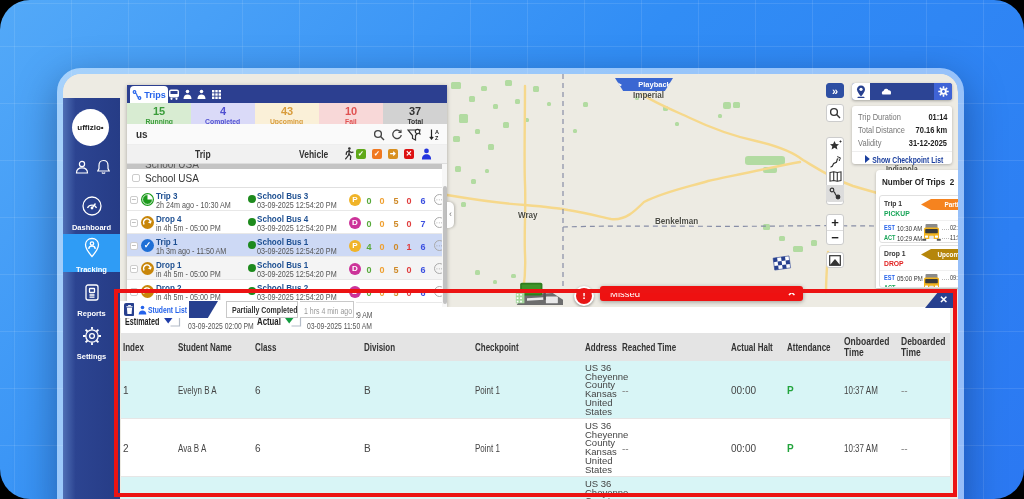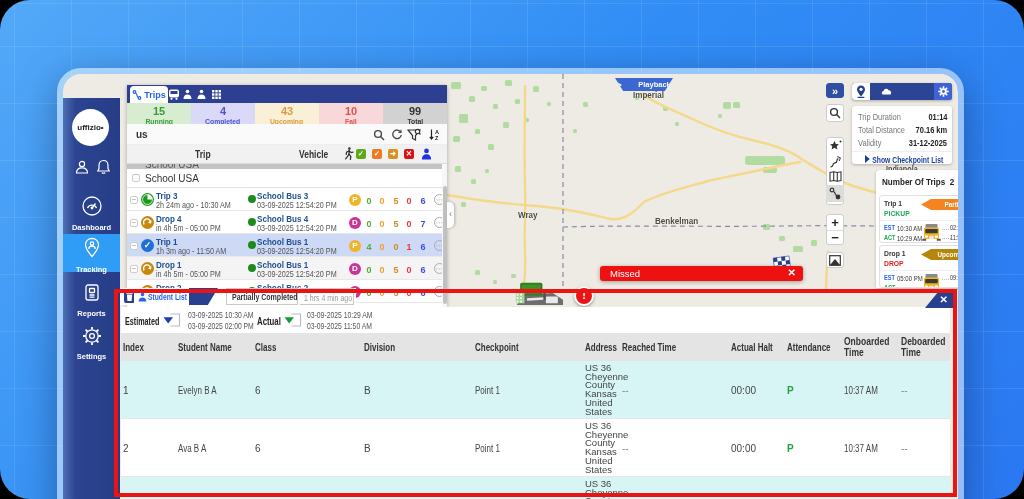--- a/index.html
+++ b/index.html
@@ -178,21 +178,21 @@
           <rect x="6" y="23" width="2" height="2"></rect>
         </g>
       <rect x="36" y="18" width="14" height="8" rx="1" fill="#e9e9e9"></rect>
       <rect x="33" y="12" width="3" height="10" fill="#555"></rect>
     </svg>
   </div>
 
   <div class="abs" style="left:511px;top:212px;width:20px;height:20px;border-radius:50%;background:#e81616;border:2.5px solid #fff;box-shadow:0 1px 3px rgba(0,0,0,0.4);z-index:22;color:#fff;font-size:11px;font-weight:bold;text-align:center;line-height:15px">!</div>
 
 
-  <div class="abs" style="left:537px;top:192px;width:203px;height:15px;background:#ee1111;border-radius:3px;box-shadow:0 1px 4px rgba(0,0,0,0.35);z-index:24;color:#fff">
+  <div class="abs" style="left:537px;top:212px;width:203px;height:15px;background:#ee1111;border-radius:3px;box-shadow:0 1px 4px rgba(0,0,0,0.35);z-index:24;color:#fff">
     <span style="position:absolute;left:10px;top:2px;font-size:9.5px">Missed</span>
     <span style="position:absolute;right:7px;top:1px;font-size:10px;font-weight:bold">✕</span>
   </div>
   <div class="sidebar" id="sidebar">
     <div class="logo">uffizio•</div>
     <svg class="abs" style="left:11px;top:61px" width="16" height="16" viewBox="0 0 16 16" fill="none" stroke="#fff" stroke-width="1.2">
         <circle cx="8" cy="5" r="2.6"></circle>
         <path d="M2.5 14 C2.5 10.5 5 8.8 8 8.8 C11 8.8 13.5 10.5 13.5 14 Z"></path>
       </svg>
     <svg class="abs" style="left:33px;top:61px" width="15" height="16" viewBox="0 0 15 16" fill="none" stroke="#fff" stroke-width="1.2">
@@ -276,21 +276,21 @@
           <rect x="1" y="7.6" width="2.4" height="2.4"></rect>
           <rect x="4.3" y="7.6" width="2.4" height="2.4"></rect>
           <rect x="7.6" y="7.6" width="2.4" height="2.4"></rect>
         </svg>
     </div>
     <div class="stats">
       <div style="background:#d8ecd2;color:#3a9c3a"><span class="n">15</span><span style="display:inline-block;transform:scaleX(0.85)">Running</span></div>
       <div style="background:#dadaf8;color:#5050d0"><span class="n">4</span><span style="display:inline-block;transform:scaleX(0.85)">Completed</span></div>
       <div style="background:#faf0d8;color:#d89c3c"><span class="n">43</span><span style="display:inline-block;transform:scaleX(0.85)">Upcoming</span></div>
       <div style="background:#f8d8d8;color:#e05252"><span class="n">10</span><span style="display:inline-block;transform:scaleX(0.85)">Fail</span></div>
-      <div style="background:#d2d2d2;color:#333"><span class="n">99</span><span style="display:inline-block;transform:scaleX(0.85)">Total</span></div>
+      <div style="background:#d2d2d2;color:#333"><span class="n">37</span><span style="display:inline-block;transform:scaleX(0.85)">Total</span></div>
     </div>
     <div class="searchrow">
       <span style="position:absolute;left:9px;top:5px;color:#333;font-size:10px;font-weight:bold">us</span>
       <svg class="abs" style="left:246px;top:5px" width="12" height="12" viewBox="0 0 12 12" fill="none" stroke="#444" stroke-width="1.4">
           <circle cx="5" cy="5" r="3.4"></circle>
           <path d="M7.6 7.6 L11 11"></path>
         </svg>
       <svg class="abs" style="left:264px;top:5px" width="12" height="12" viewBox="0 0 12 12" fill="none" stroke="#444" stroke-width="1.3">
           <path d="M9.8 3.2 A4.3 4.3 0 1 0 10.3 6"></path>
           <path d="M10 0.8 L10 3.4 L7.4 3.4" stroke-width="1.1"></path>
@@ -558,21 +558,21 @@
             <rect x="14" y="12.5" width="3" height="2.2" rx="0.4" fill="#fff"></rect>
             <rect x="8.2" y="12.8" width="4.6" height="3.4" rx="0.6" fill="#e8e8e8"></rect>
             <rect x="1.2" y="15.8" width="4" height="2" rx="0.6" fill="#555"></rect>
             <rect x="15.8" y="15.8" width="4" height="2" rx="0.6" fill="#555"></rect>
           </svg>
       </div>
     </div>
   </div>
   <div id="student">
 
-    <div class="abs" style="left:57px;top:214px;width:236px;height:17px;background:#fff;z-index:30">
+    <div class="abs" style="left:57px;top:227px;width:236px;height:17px;background:#fff;z-index:30">
       <div class="abs" style="left:4px;top:2px;width:11px;height:13px;background:#27408f;border-radius:2px">
         <svg style="position:absolute;left:2px;top:2px" width="7" height="9" viewBox="0 0 7 9" fill="#fff">
             <rect x="2.1" y="0" width="2.8" height="0.9"></rect>
             <rect x="0.3" y="1.2" width="6.4" height="1" rx="0.4"></rect>
             <path d="M0.9 2.7 L6.1 2.7 L5.6 9 L1.4 9 Z"></path>
           </svg>
       </div>
       <div class="abs" style="left:14px;top:0;width:55px;height:17px;background:#fff">
         <svg style="position:absolute;left:3.5px;top:3.5px" width="9" height="10" viewBox="0 0 11 11" fill="#2563eb">
             <circle cx="5.5" cy="2.5" r="2.2"></circle>

